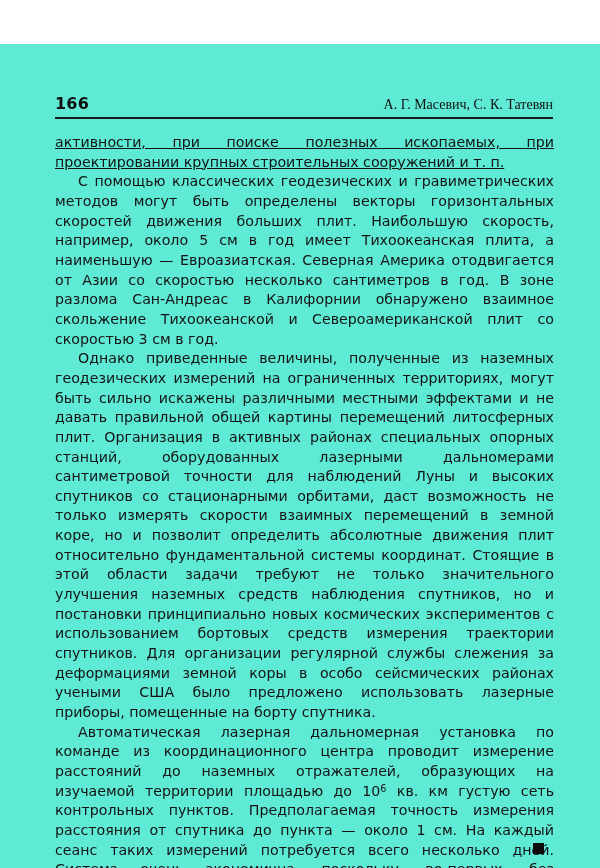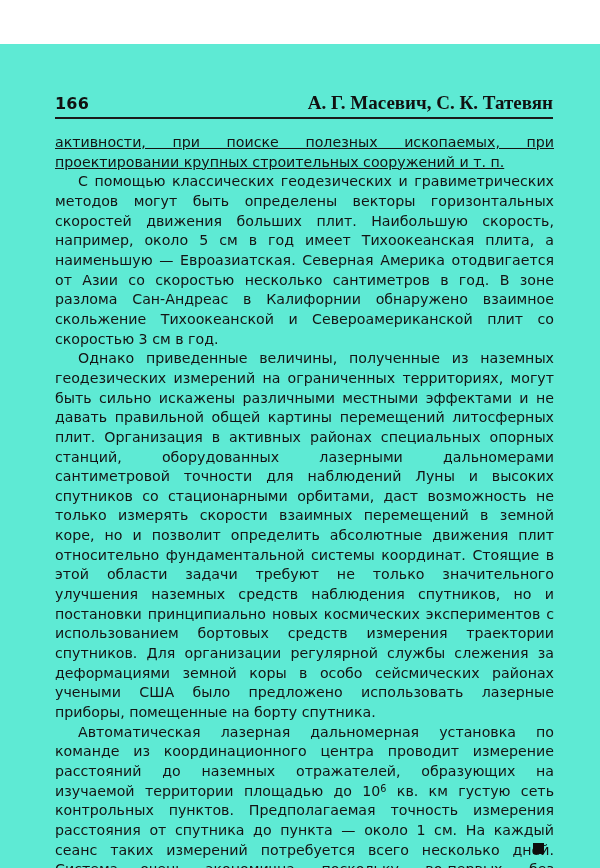--- a/index.html
+++ b/index.html
@@ -34,22 +34,22 @@
   .folio {
     font-family: "DejaVu Sans", sans-serif;
     font-weight: bold;
     font-size: 16px;
     letter-spacing: 0.2px;
     line-height: 1;
     color: #111111;
   }
   .authors {
     font-family: "Liberation Serif", "DejaVu Serif", serif;
-    font-weight: bold;
-    font-size: 19px;
+    font-weight: normal;
+    font-size: 14px;
     line-height: 1;
     color: #111111;
     white-space: nowrap;
   }
   .rule {
     position: absolute;
     left: 55px;
     top: 73px;
     width: 498px;
     height: 1.6px;

